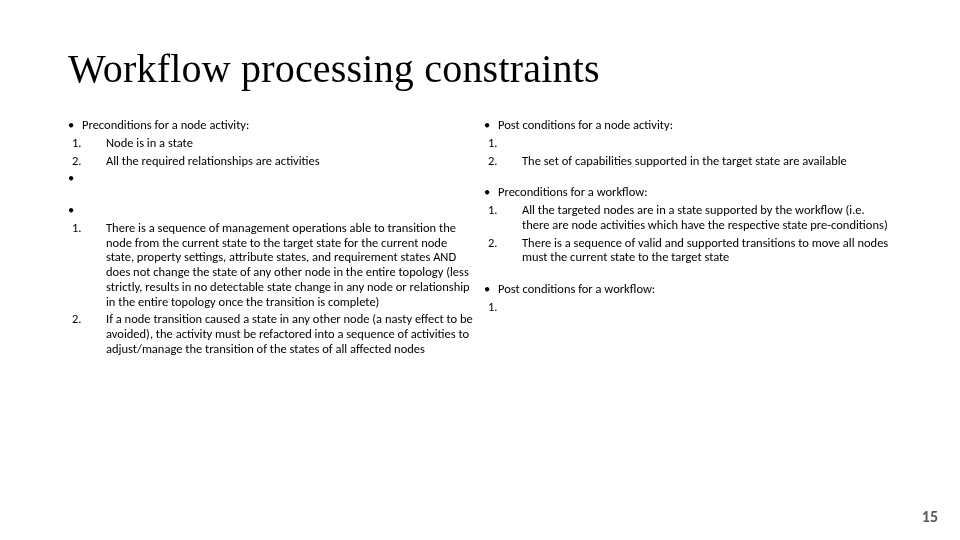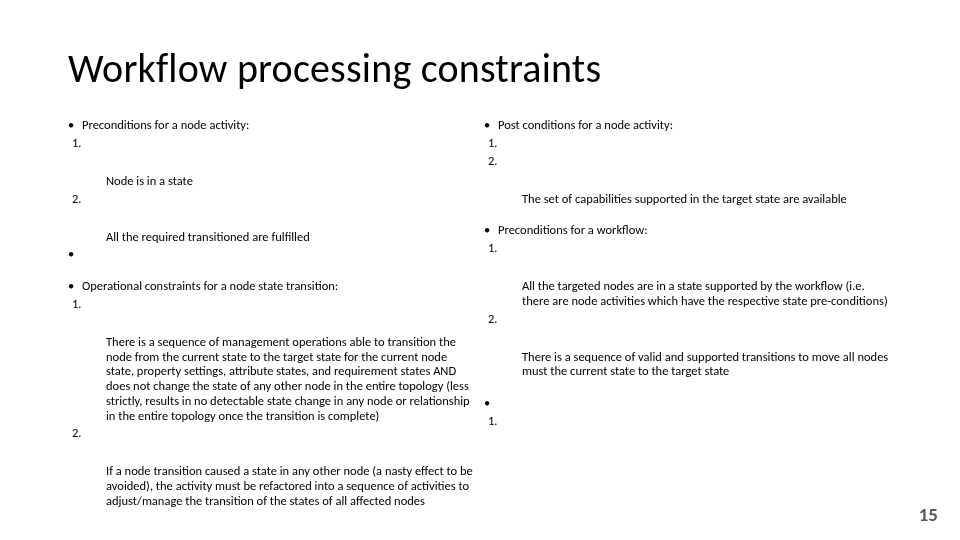--- a/index.html
+++ b/index.html
@@ -18,20 +18,21 @@
     height: 540px;
     box-sizing: border-box;
     padding: 48px 68px 0 68px;
   }
   .title {
     font-size: 40px;
     font-weight: 400;
     letter-spacing: 0.2px;
     margin: 0 0 28px 0;
     line-height: 1.05;
+    font-family: Liberation Serif, serif;
   }
   .cols {
     display: flex;
     gap: 8px;
   }
   .col {
     flex: 1;
     font-size: 12.5px;
     line-height: 1.18;
   }
@@ -45,30 +46,29 @@
   }
   .num-item .mk {
     width: 20px;
     flex: 0 0 20px;
   }
   .indent .mk {
     margin-left: 4px;
   }
   .indent .txt {
     padding-left: 14px;
-    margin-top: 38px;
   }
   .section-gap {
     height: 14px;
   }
   .page-num {
     position: absolute;
     right: 22px;
     bottom: 14px;
-    font-size: 19px;
+    font-size: 16px;
     color: #595959;
     font-weight: 600;
   }
 </style>
 </head>
 <body>
 
 <div class="slide">
 
   <h1 class="title">Workflow processing constraints</h1>
@@ -80,31 +80,30 @@
       <div class="bullet">
         <span class="mk">•</span>
         <span class="txt">Preconditions for a node activity:</span>
       </div>
       <div class="num-item indent">
         <span class="mk">1.</span>
         <span class="txt">Node is in a state</span>
       </div>
       <div class="num-item indent">
         <span class="mk">2.</span>
-        <span class="txt">All the required transitioned are fulfilled</span>
+        <span class="txt">All the required relationships are activities</span>
       </div>
       <div class="bullet">
         <span class="mk">•</span>
       </div>
 
       <div class="section-gap"></div>
 
       <div class="bullet">
         <span class="mk">•</span>
-        <span class="txt">Operational constraints for a node state transition:</span>
       </div>
       <div class="num-item indent">
         <span class="mk">1.</span>
         <span class="txt">There is a sequence of management operations able to transition the node from the current state to the target state for the current node state, property settings, attribute states, and requirement states AND does not change the state of any other node in the entire topology (less strictly, results in no detectable state change in any node or relationship in the entire topology once the transition is complete)</span>
       </div>
       <div class="num-item indent">
         <span class="mk">2.</span>
         <span class="txt">If a node transition caused a state in any other node (a nasty effect to be avoided), the activity must be refactored into a sequence of activities to adjust/manage the transition of the states of all affected nodes</span>
       </div>
 
@@ -136,20 +135,21 @@
       </div>
       <div class="num-item indent">
         <span class="mk">2.</span>
         <span class="txt">There is a sequence of valid and supported transitions to move all nodes must the current state to the target state</span>
       </div>
 
       <div class="section-gap"></div>
 
       <div class="bullet">
         <span class="mk">•</span>
+        <span class="txt">Post conditions for a workflow:</span>
       </div>
       <div class="num-item indent">
         <span class="mk">1.</span>
       </div>
 
     </div>
 
   </div>
 
   <div class="page-num">15</div>

